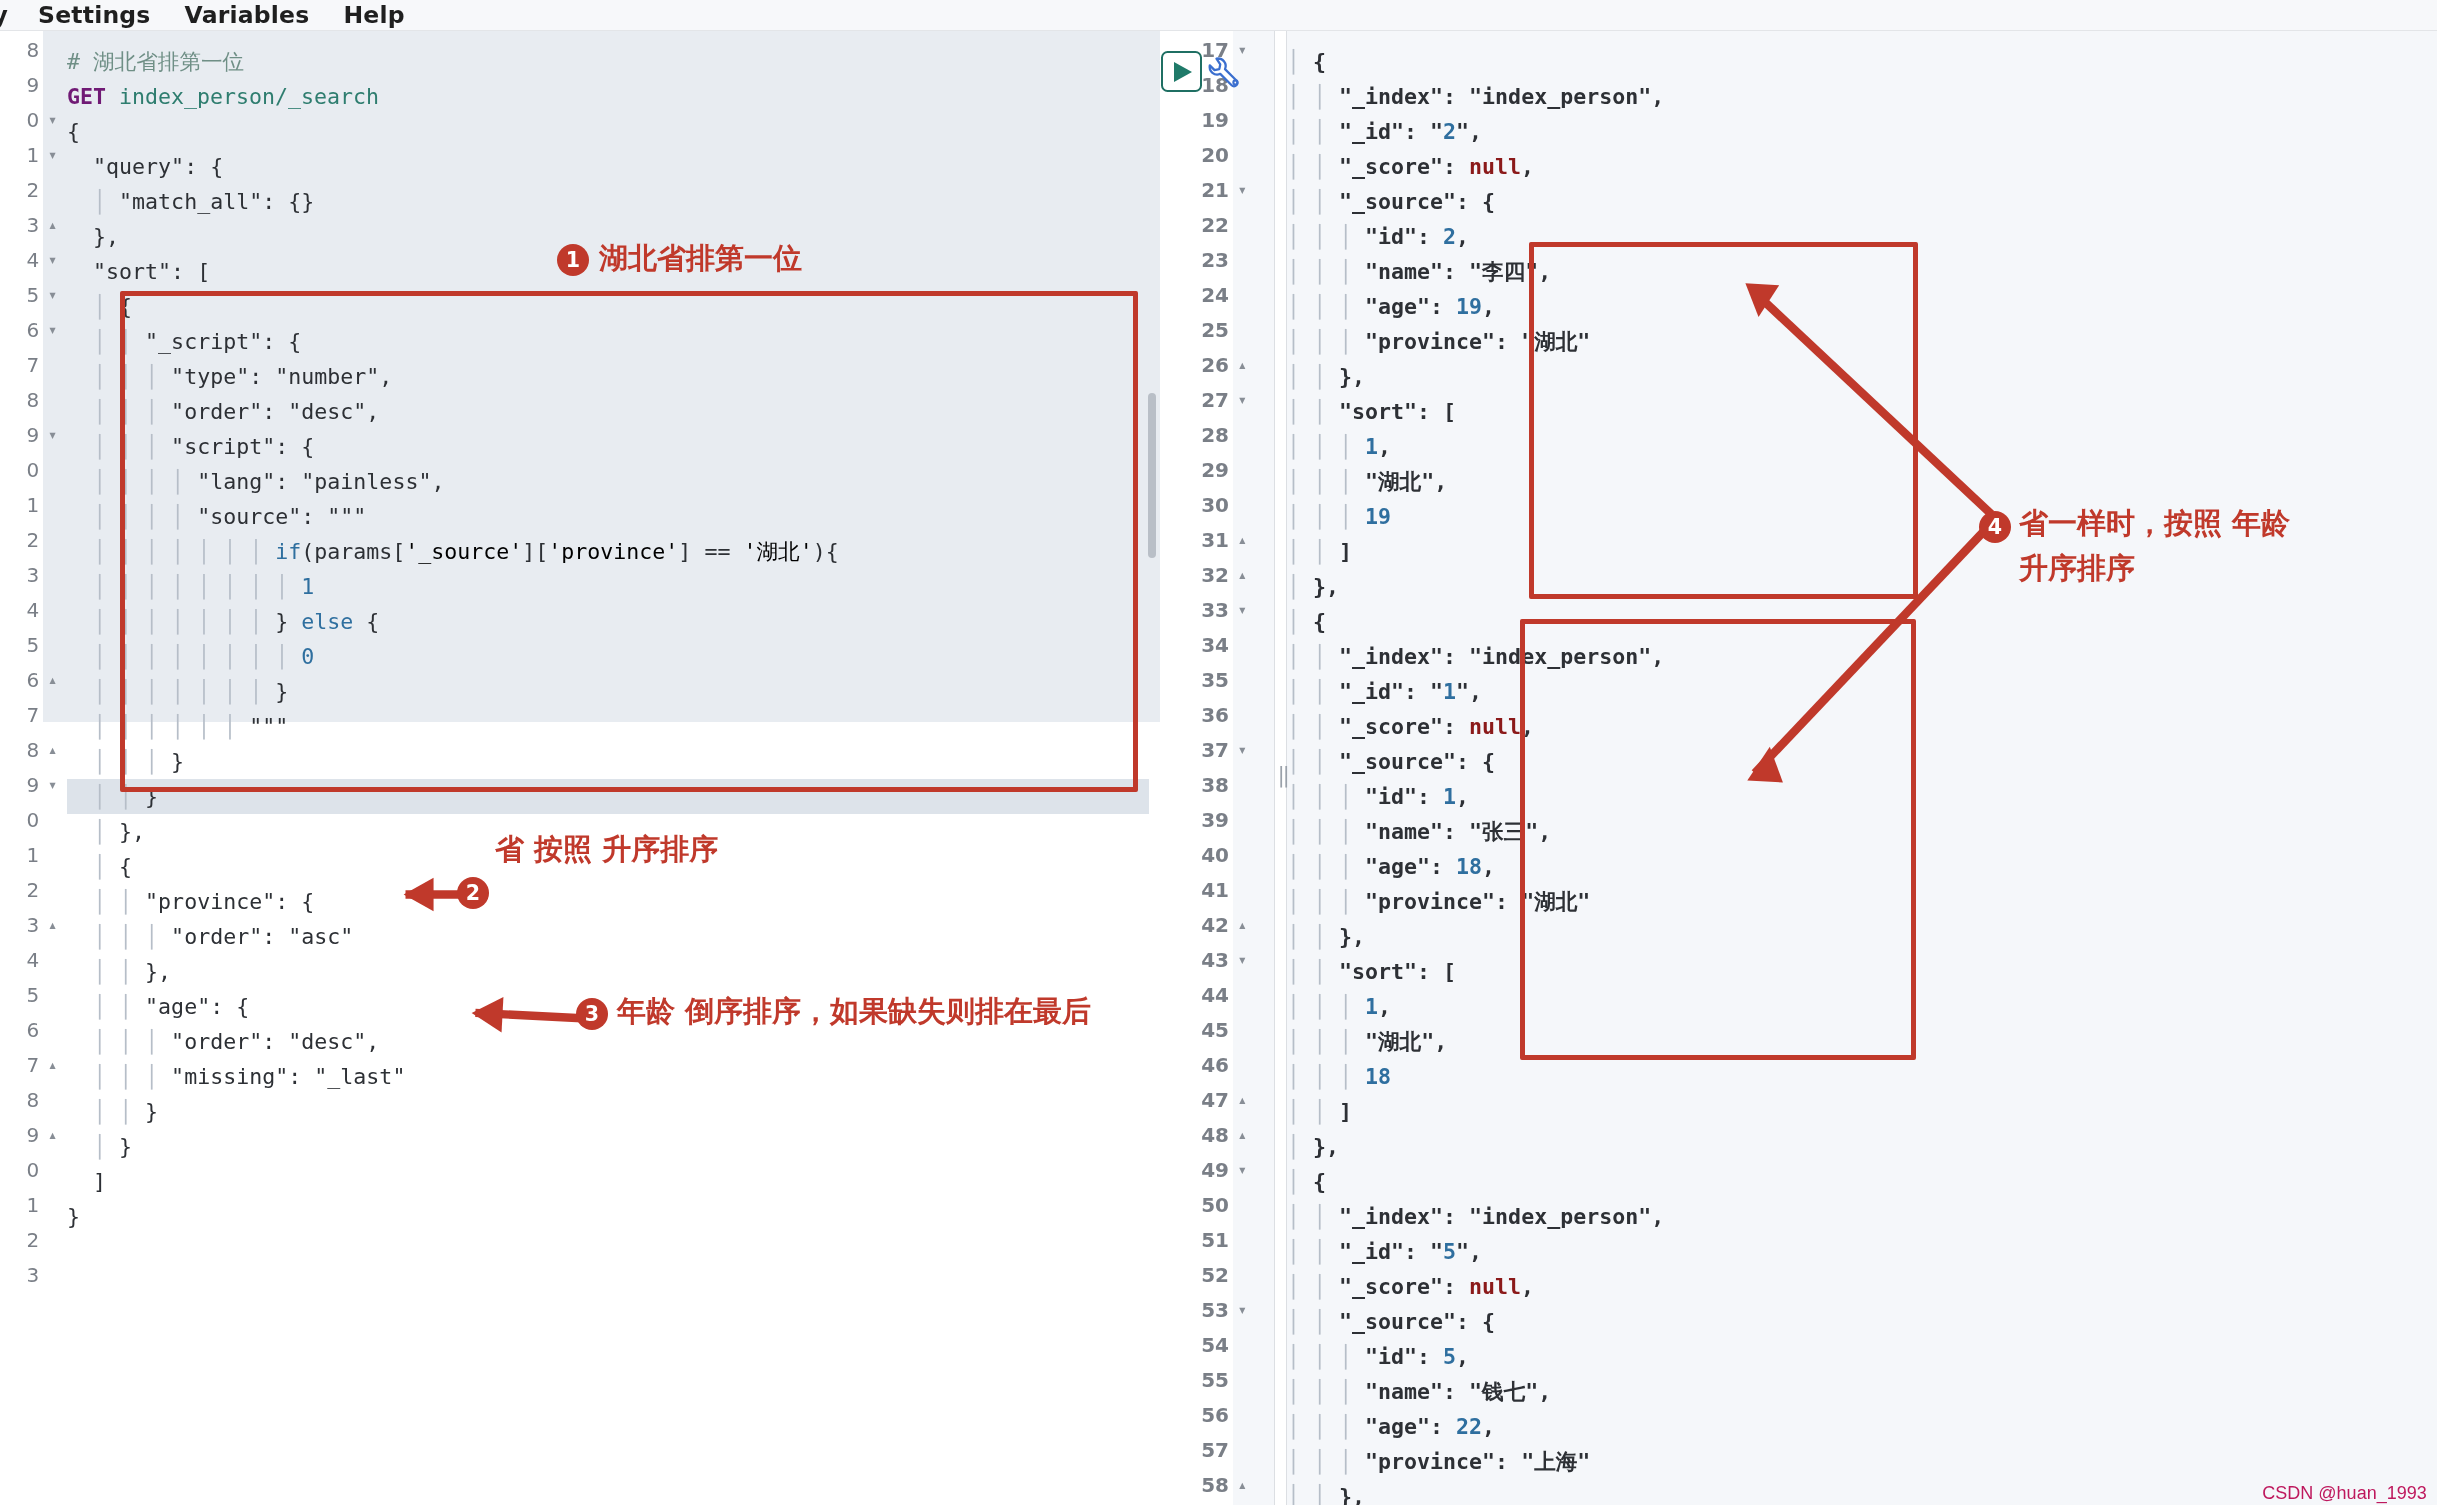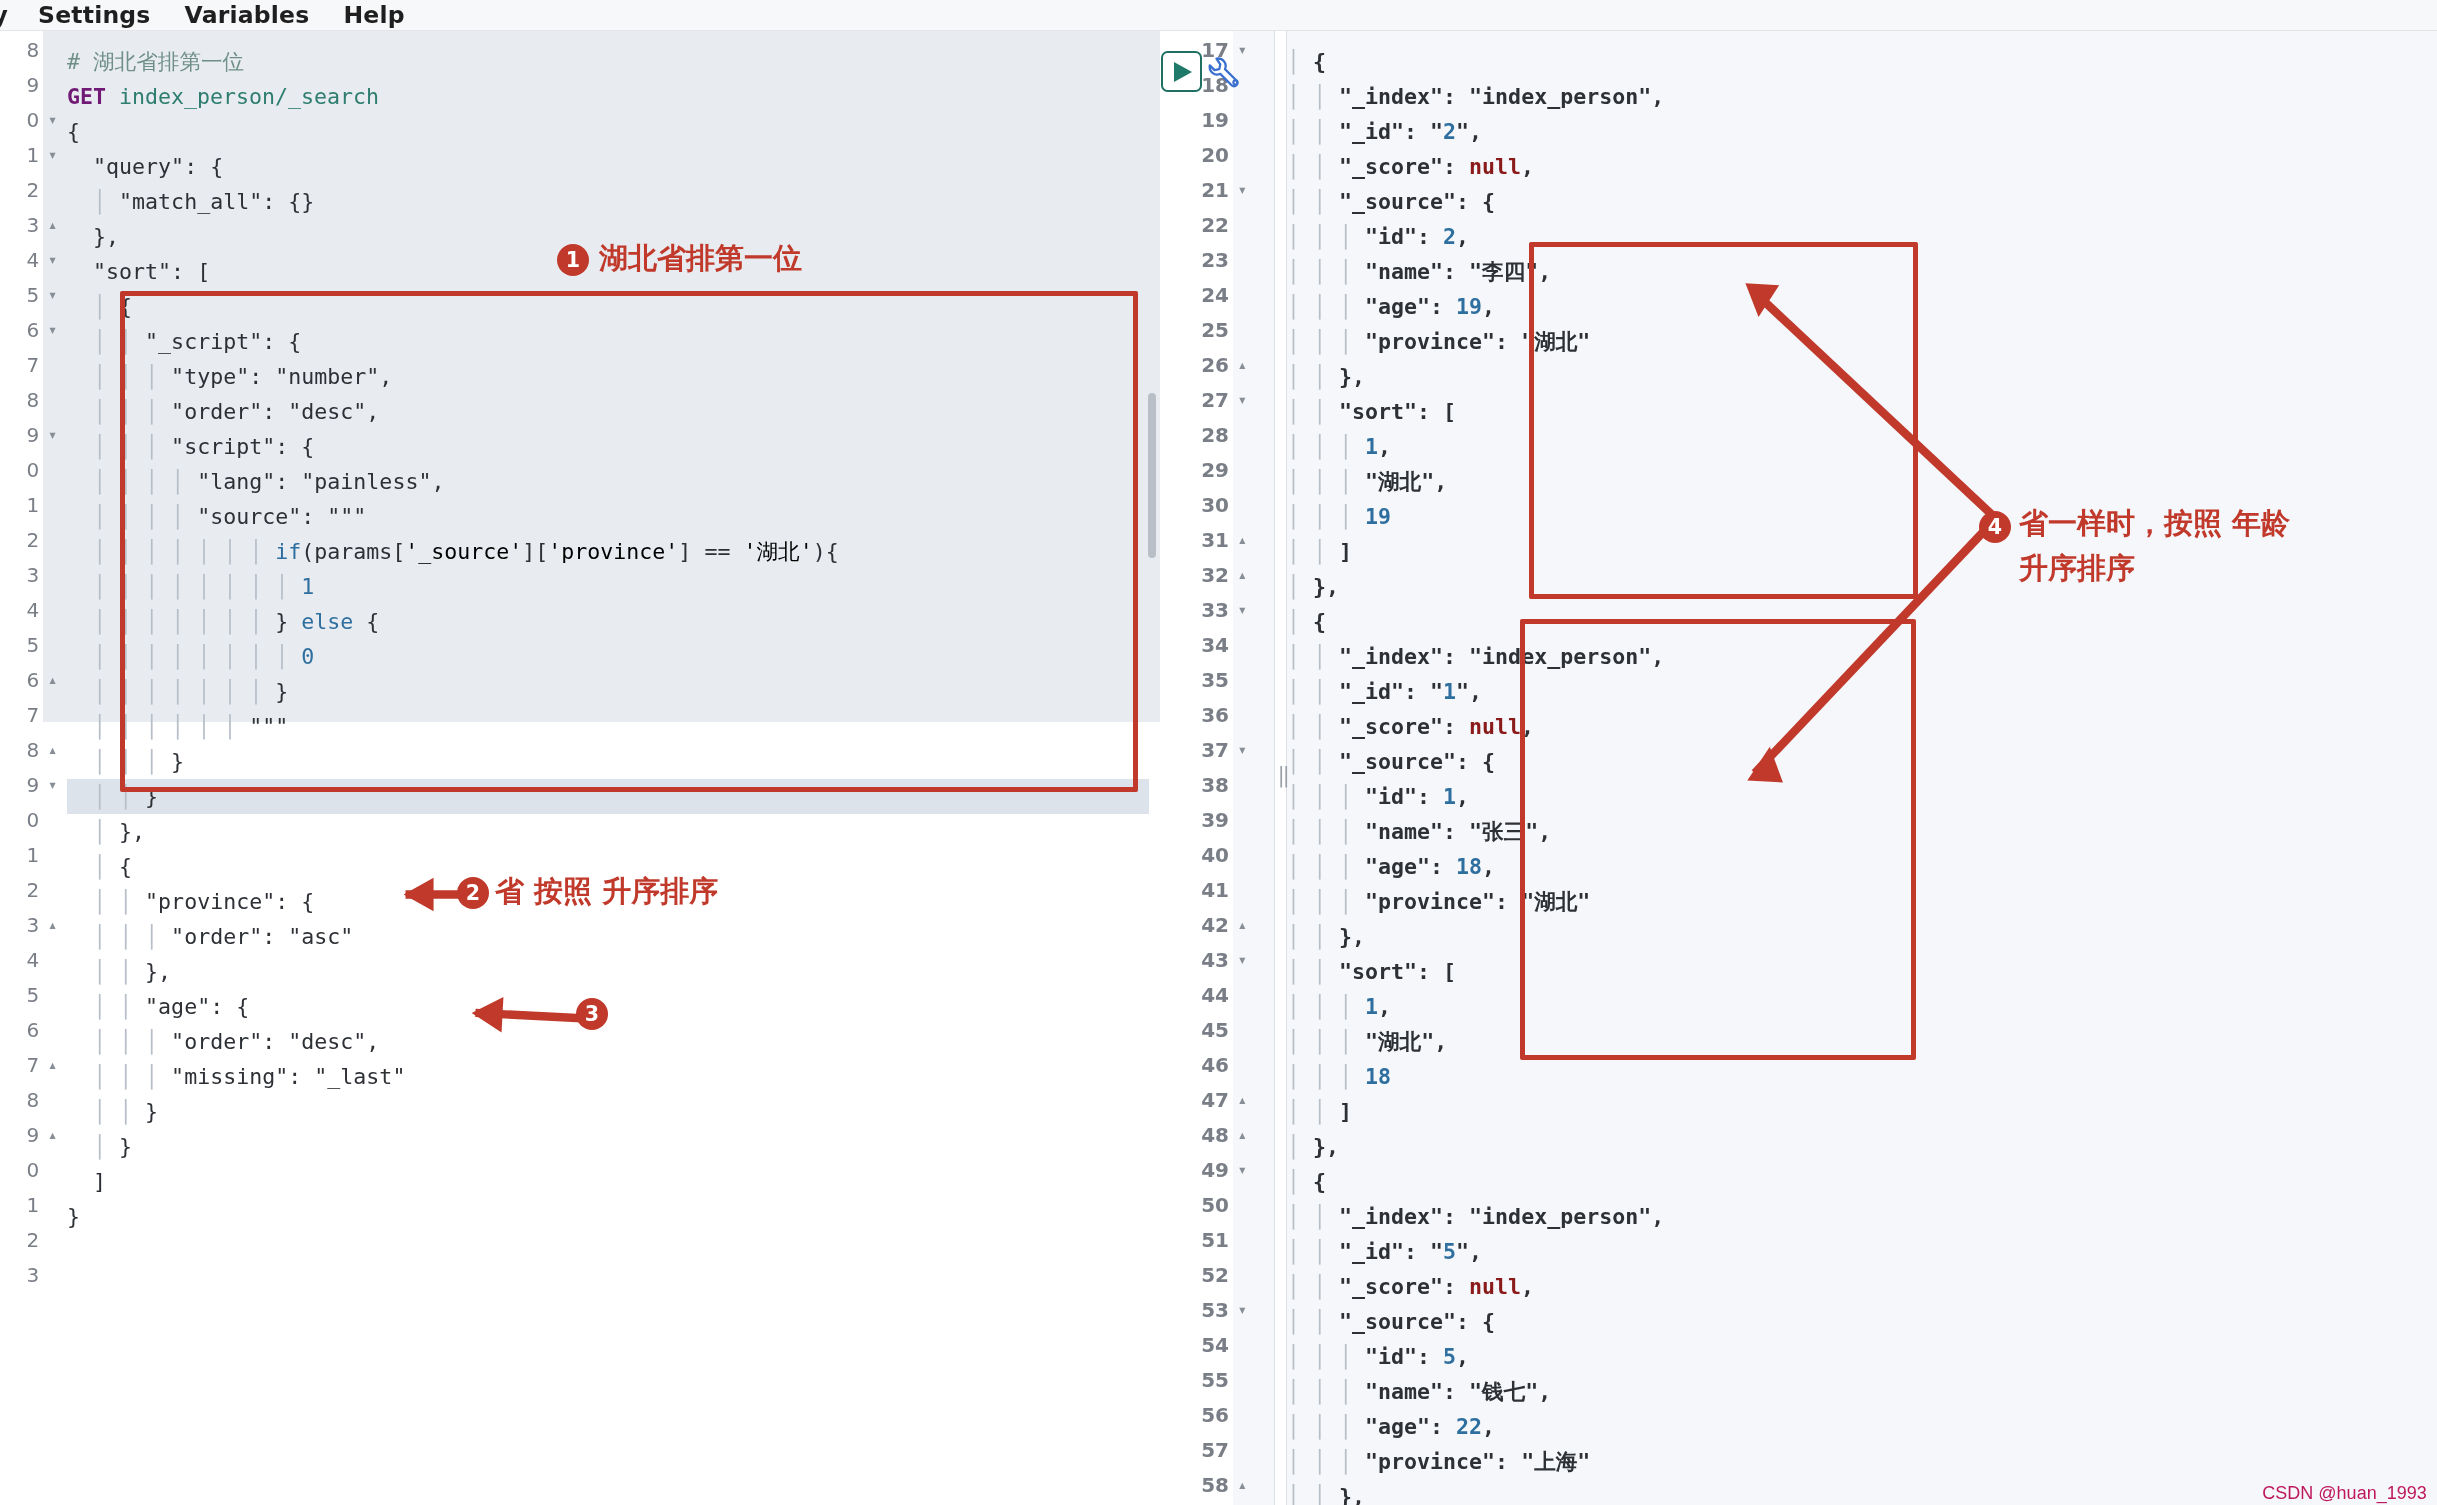--- a/index.html
+++ b/index.html
@@ -397,27 +397,28 @@
     <div class="ann-box" style="left:120px; top:291px; width:1018px; height:501px;"></div>
 
     <div class="badge" style="left:557px; top:244px;">1</div>
     <div class="ann-text" style="left:599px; top:240px;">湖北省排第一位</div>
 
     <svg style="position:absolute; left:366px; top:873px; width:122px; height:43px;" aria-hidden="true" viewBox="0 0 130 46" width="122" height="43">
       <path d="M130 23 L42 23" stroke="#c0392b" stroke-width="9" fill="none"></path>
       <path d="M40 23 L72 5 L72 41 Z" fill="#c0392b"></path>
     </svg>
     <div class="badge" style="left:457px; top:877px;">2</div>
-    <div class="ann-text" style="left:495px; top:873px;">省 按照 升序排序</div>
+    <div class="ann-text" style="left:495px; top:831px;">省 按照 升序排序</div>
 
     <svg style="position:absolute; left:432px; top:997px; width:155px; height:43px;" aria-hidden="true" viewBox="0 0 165 46" width="155" height="43">
       <path d="M165 23 L46 17" stroke="#c0392b" stroke-width="9" fill="none"></path>
       <path d="M42 17 L76 0 L74 38 Z" fill="#c0392b"></path>
     </svg>
     <div class="badge" style="left:576px; top:998px;">3</div>
+    <div class="ann-text" style="left:617px; top:993px;">年龄 倒序排序，如果缺失则排在最后</div>
 
     <div class="ann-box" style="left:1529px; top:242px; width:389px; height:357px;"></div>
 
     <div class="ann-box" style="left:1520px; top:619px; width:396px; height:441px;"></div>
 
     <svg style="position:absolute; left:1717px; top:272px; width:282px; height:563px;" aria-hidden="true" viewBox="0 0 300 600" width="282" height="563">
       <path d="M292 258 L38 20" stroke="#c0392b" stroke-width="9" fill="none"></path>
       <path d="M30 12 L66 14 L44 48 Z" fill="#c0392b"></path>
       <path d="M292 268 L40 534" stroke="#c0392b" stroke-width="9" fill="none"></path>
       <path d="M32 542 L56 506 L70 544 Z" fill="#c0392b"></path>

